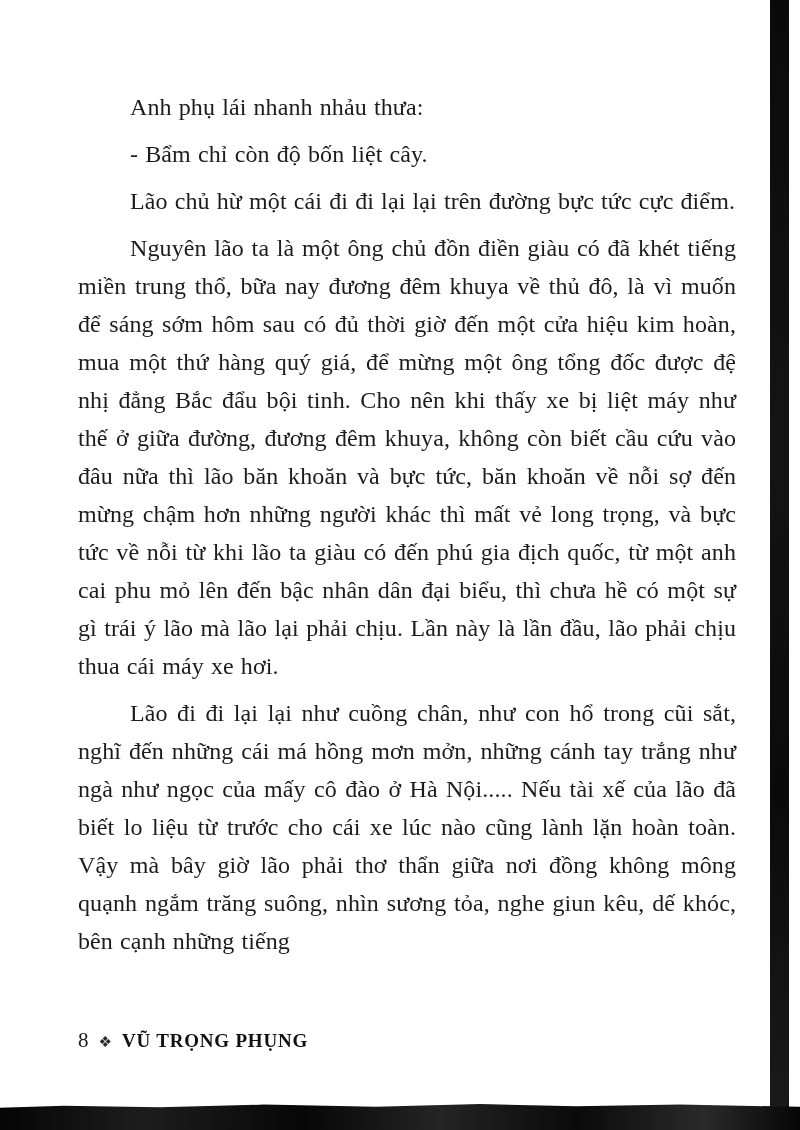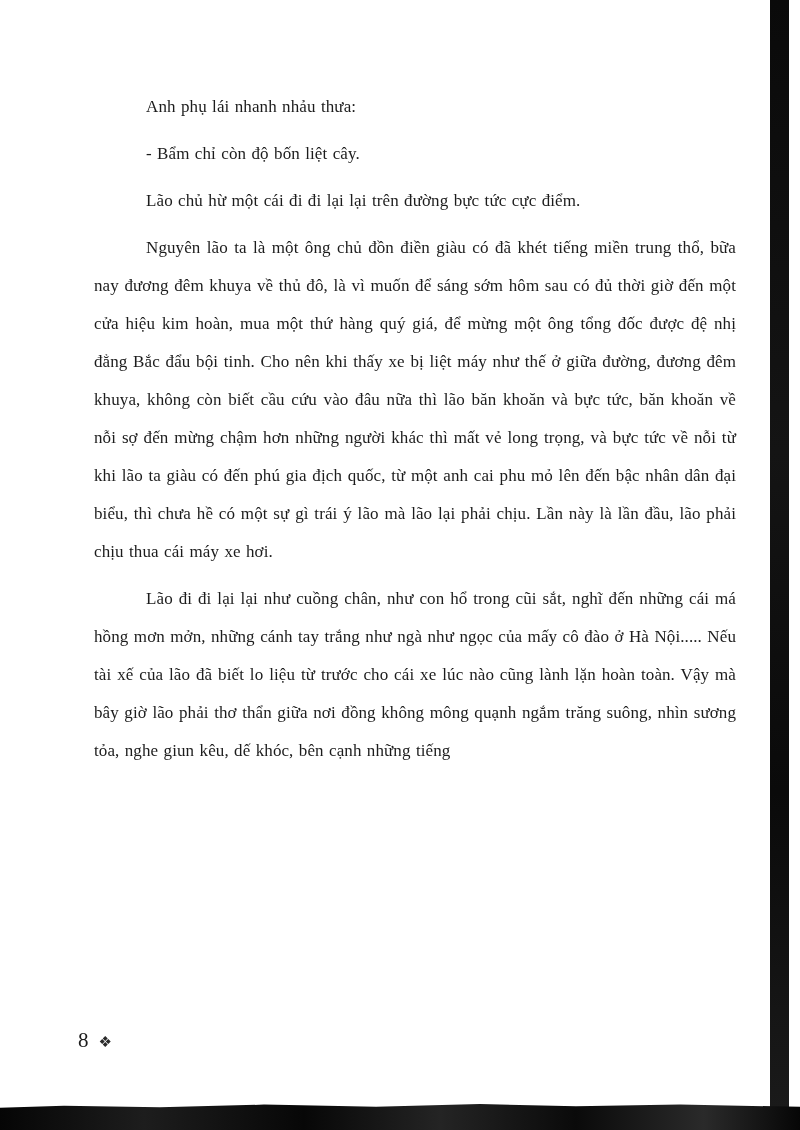--- a/index.html
+++ b/index.html
@@ -20,22 +20,22 @@
     height: 1130px;
     background: #ffffff;
   }
   .text-block {
     position: absolute;
     top: 88px;
     left: 78px;
     width: 658px;
   }
   .para {
-    margin: 0 0 9px 16px;
-    font-size: 17px;
+    margin: 0 0 9px 0;
+    font-size: 24px;
     line-height: 38px;
     text-indent: 52px;
     text-align: justify;
     letter-spacing: 0.1px;
     word-spacing: 1px;
   }
   .para.dialogue {
     text-align: left;
   }
   .footer {
@@ -91,18 +91,19 @@
     <p class="para dialogue">Anh phụ lái nhanh nhảu thưa:</p>
     <p class="para dialogue">- Bẩm chỉ còn độ bốn liệt cây.</p>
     <p class="para">Lão chủ hừ một cái đi đi lại lại trên đường bực tức cực điểm.</p>
     <p class="para">Nguyên lão ta là một ông chủ đồn điền giàu có đã khét tiếng miền trung thổ, bữa nay đương đêm khuya về thủ đô, là vì muốn để sáng sớm hôm sau có đủ thời giờ đến một cửa hiệu kim hoàn, mua một thứ hàng quý giá, để mừng một ông tổng đốc được đệ nhị đẳng Bắc đẩu bội tinh. Cho nên khi thấy xe bị liệt máy như thế ở giữa đường, đương đêm khuya, không còn biết cầu cứu vào đâu nữa thì lão băn khoăn và bực tức, băn khoăn về nỗi sợ đến mừng chậm hơn những người khác thì mất vẻ long trọng, và bực tức về nỗi từ khi lão ta giàu có đến phú gia địch quốc, từ một anh cai phu mỏ lên đến bậc nhân dân đại biểu, thì chưa hề có một sự gì trái ý lão mà lão lại phải chịu. Lần này là lần đầu, lão phải chịu thua cái máy xe hơi.</p>
     <p class="para">Lão đi đi lại lại như cuồng chân, như con hổ trong cũi sắt, nghĩ đến những cái má hồng mơn mởn, những cánh tay trắng như ngà như ngọc của mấy cô đào ở Hà Nội..... Nếu tài xế của lão đã biết lo liệu từ trước cho cái xe lúc nào cũng lành lặn hoàn toàn. Vậy mà bây giờ lão phải thơ thẩn giữa nơi đồng không mông quạnh ngắm trăng suông, nhìn sương tỏa, nghe giun kêu, dế khóc, bên cạnh những tiếng</p>
   </div>
 
   <div class="footer">
     <span class="pagenum">8</span>
     <span class="sep">❖</span>
+    <span class="author">VŨ TRỌNG PHỤNG</span>
   </div>
 
   <div class="scan-right"></div>
   <div class="scan-bottom"></div>
 
 </div>
 
 </body></html>

